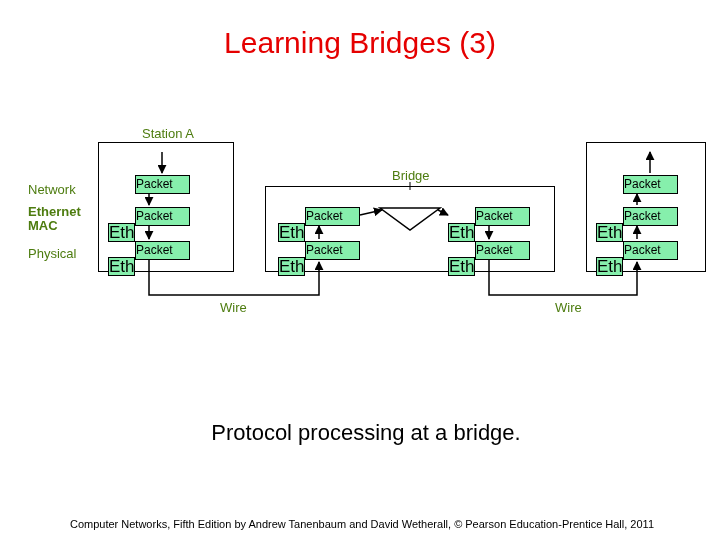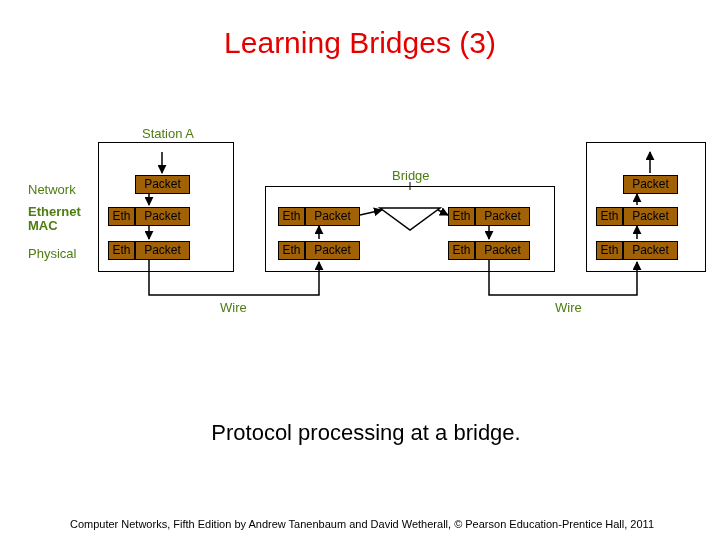--- a/index.html
+++ b/index.html
@@ -24,22 +24,22 @@
   }
   .stage {
     position: absolute;
     top: 100px;
     left: 0;
     width: 720px;
     height: 260px;
   }
   .lbl { position: absolute; font-size: 13px; color: #4d7c0f; }
   .box { position: absolute; border: 1.5px solid #000; background: #fff; }
-  .cell { position: absolute; border: 1.5px solid #000; background: #a16207; font-size: 12px; text-align: center; line-height: 17px; }
-  .cell.small { font-size: 12px; line-height: 17px; }
+  .cell { position: absolute; border: 1.5px solid #000; background: #86efac; font-size: 12px; line-height: 17px; }
+  .cell.small { font-size: 17px; line-height: 17px; margin-top: 16px; }
   .caption {
     position: absolute;
     top: 420px; left: 12px; right: 0;
     text-align: center;
     font-size: 22px;
     color: #000;
   }
   .footer {
     position: absolute;
     bottom: 10px; left: 4px; right: 0;

